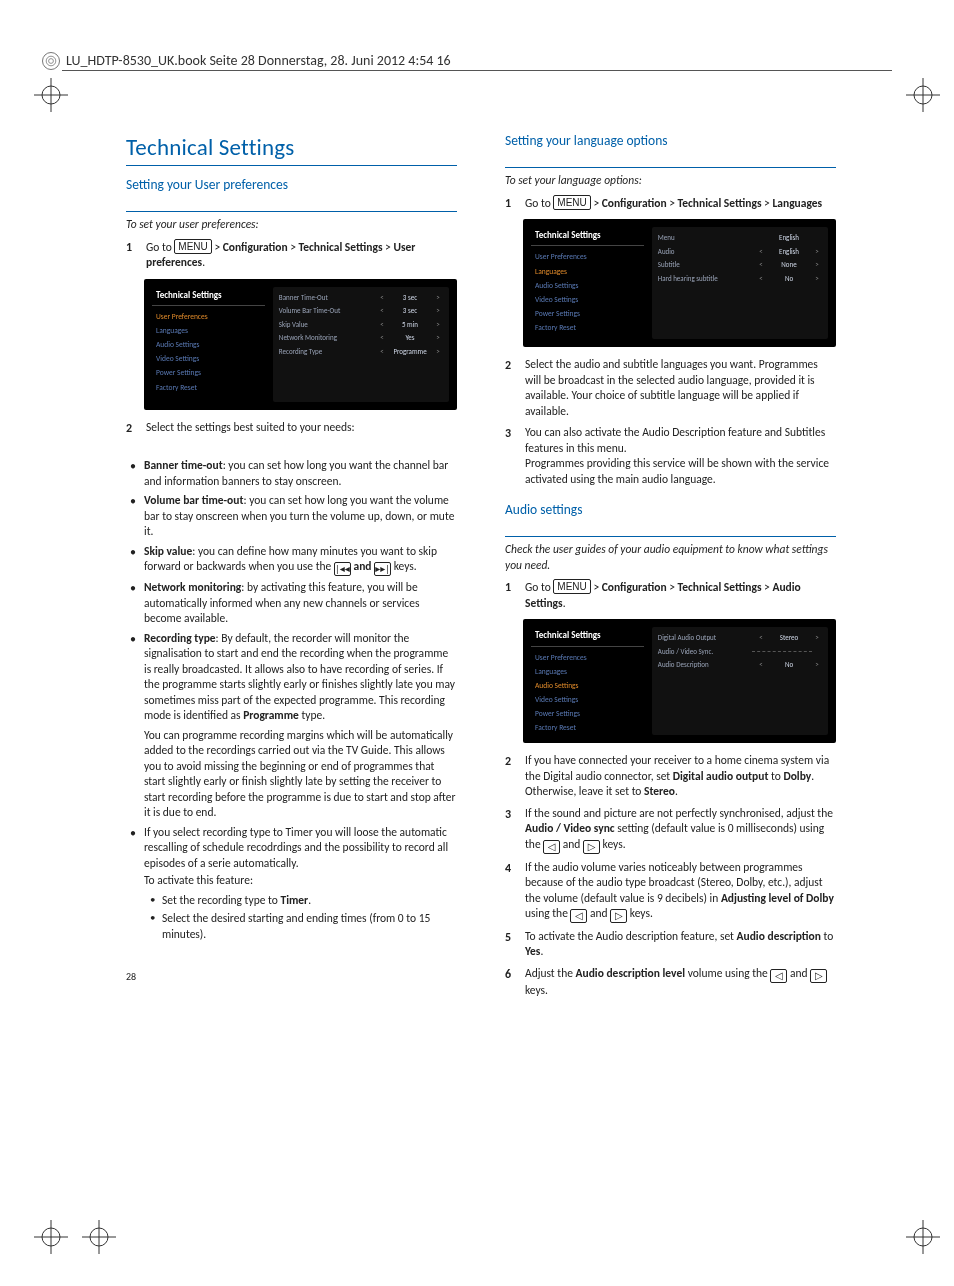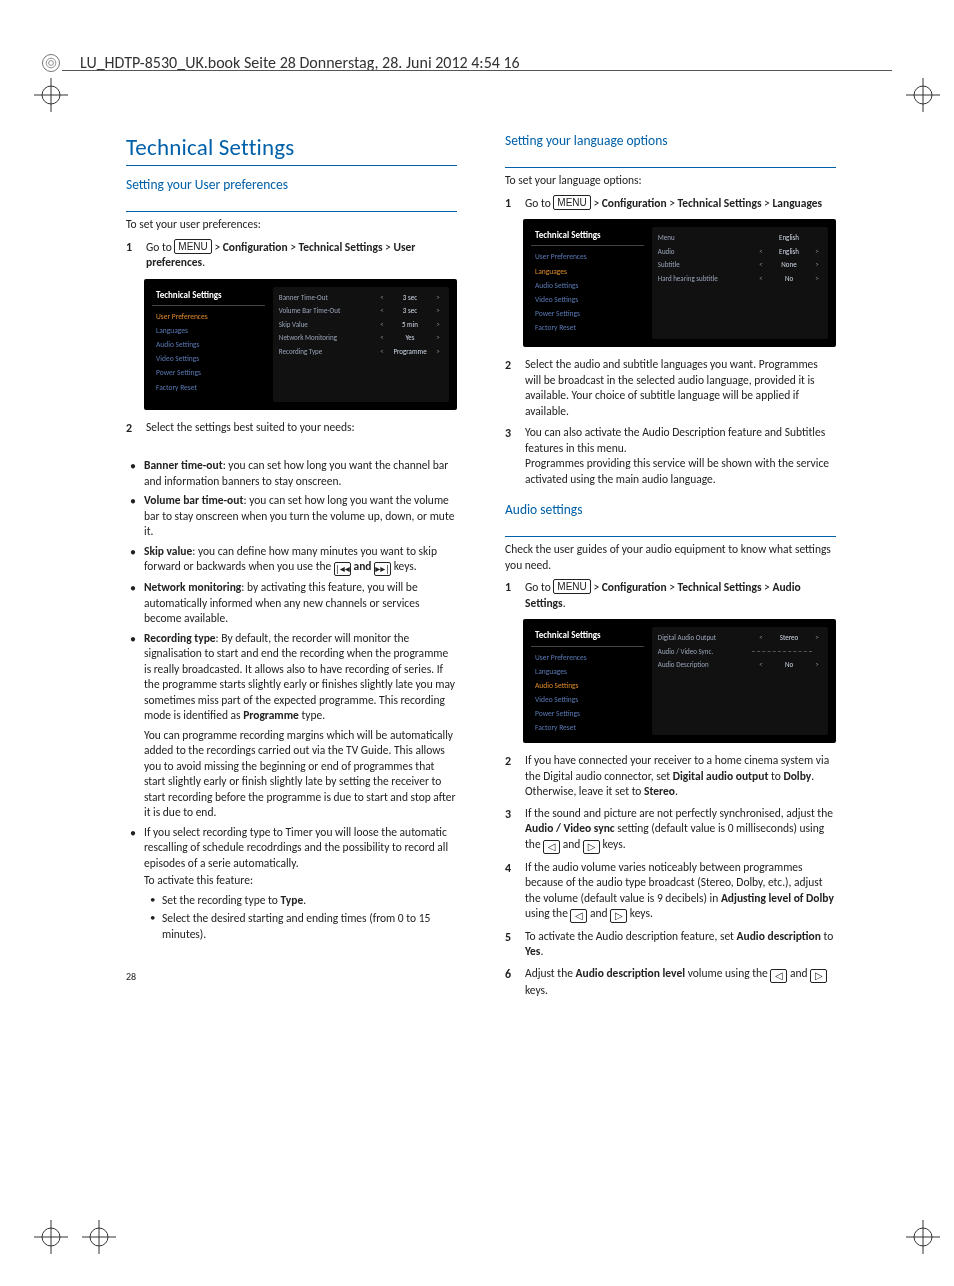--- a/index.html
+++ b/index.html
@@ -14,22 +14,22 @@
   }
   .reg-target { position: absolute; width: 34px; height: 34px; }
   .reg-target svg { width: 34px; height: 34px; }
   .rt-tl { top: 78px; left: 34px; }
   .rt-tr { top: 78px; right: 14px; }
   .rt-bl { bottom: 32px; left: 34px; }
   .rt-br { bottom: 32px; right: 14px; }
   .rt-bll { bottom: 32px; left: 82px; }
   .binder-mark {
     position: absolute; left: 42px; top: 52px;
-    display: flex; align-items: center; gap: 20px;
-    font-size: 16px; color: #333;
+    display: flex; align-items: center; gap: 6px;
+    font-size: 14px; color: #333;
   }
   .binder-mark .spiral {
     width: 18px; height: 18px; border: 1px solid #777; border-radius: 50%;
     display: inline-flex; align-items: center; justify-content: center;
   }
   .header-line {
     position: absolute; top: 70px; left: 62px; right: 62px;
     border-top: 0.5px solid #555;
   }
   .page {
@@ -50,21 +50,21 @@
   h2 {
     font-size: 13.5px;
     font-weight: 400;
     color: #0060a9;
     border-bottom: 0.5px solid #0060a9;
     padding-bottom: 17px;
     margin-bottom: 5px;
     margin-top: 14px;
   }
   h2.first { margin-top: 0; }
-  p { margin-bottom: 6px; }
+  p { margin-bottom: 6px; font-style: italic; }
   .step { display: flex; gap: 10px; margin-bottom: 6px; margin-top: 6px; }
   .step .num { font-weight: 700; font-size: 12px; min-width: 10px; color:#222;}
   .step .body { flex: 1; }
   ul.bul { list-style: none; padding-left: 18px; margin-top: 22px; }
   ul.bul > li { position: relative; margin-bottom: 4px; }
   ul.bul > li::before {
     content: "•"; position: absolute; left: -14px; top: 0; font-size: 12px; color:#222;
   }
   ul.sub { list-style: none; padding-left: 18px; margin-top: 4px; }
   ul.sub > li { position: relative; margin-bottom: 3px; }
@@ -199,21 +199,21 @@
     <li><b>Skip value</b><span>: you can define how many minutes you want to skip forward or backwards when you use the </span><span class="keyicon">|◂◂</span><b> and </b><span class="keyicon">▸▸|</span><span> keys.</span></li>
     <li><b>Network monitoring</b><span>: by activating this feature, you will be automatically informed when any new channels or services become available.</span></li>
     <li>
       <b>Recording type</b><span>: By default, the recorder will monitor the signalisation to start and end the recording when the programme is really broadcasted. It allows also to have recording of series. If the programme starts slightly early or finishes slightly late you may sometimes miss part of the expected programme. This recording mode is identified as </span><b>Programme</b><span> type.</span>
       <div style="margin-top:4px">You can programme recording margins which will be automatically added to the recordings carried out via the TV Guide. This allows you to avoid missing the beginning or end of programmes that start slightly early or finish slightly late by setting the receiver to start recording before the programme is due to start and stop after it is due to end.</div>
     </li>
     <li>
       <span>If you select recording type to Timer you will loose the automatic rescalling of schedule recodrdings and the possibility to record all episodes of a serie automatically.</span>
       <div style="margin-top:2px">To activate this feature:</div>
       <ul class="sub">
-        <li><span>Set the recording type to </span><b>Type</b><span>.</span></li>
+        <li><span>Set the recording type to </span><b>Timer</b><span>.</span></li>
         <li>Select the desired starting and ending times (from 0 to 15 minutes).</li>
       </ul>
     </li>
   </ul>
 
   <div class="page-num">28</div>
 </div>
 
 <div class="col">
   <h2 class="first">Setting your language options</h2>

